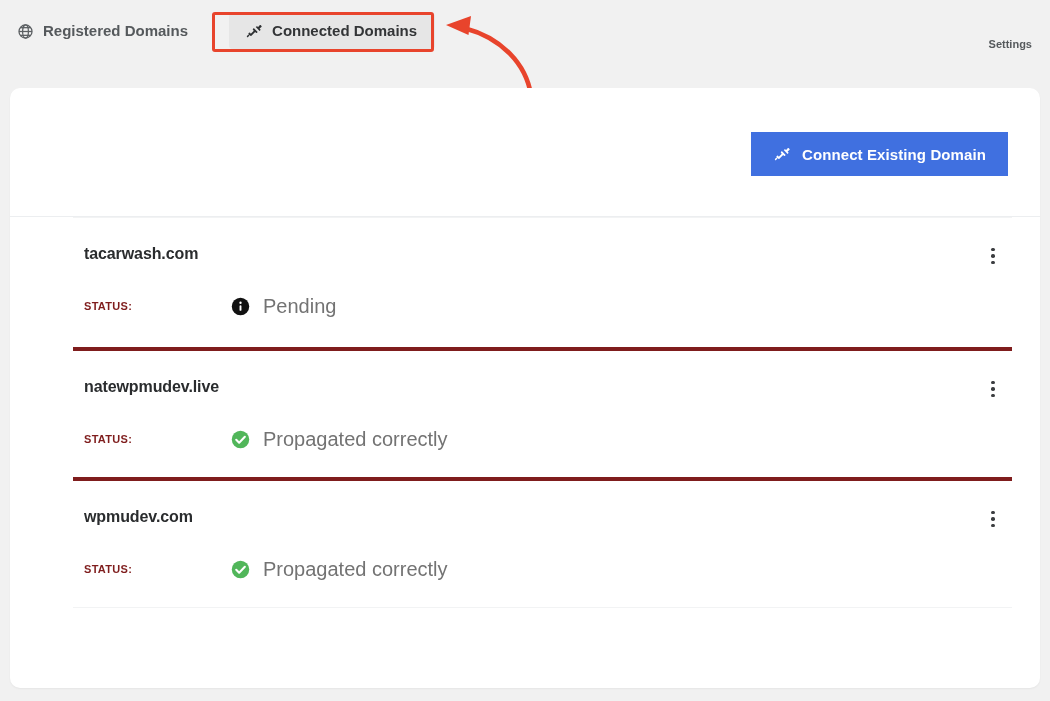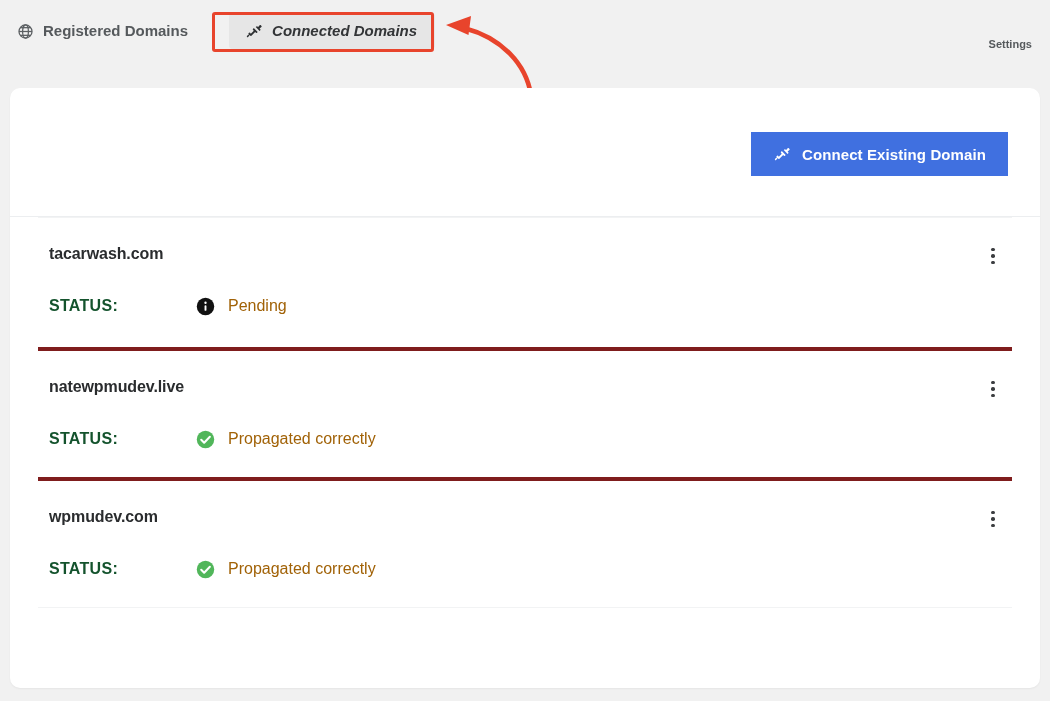--- a/index.html
+++ b/index.html
@@ -49,21 +49,20 @@
     border-radius: 4px;
     cursor: pointer;
     white-space: nowrap;
     line-height: 20px;
   }
   .tab.active {
     color: #333537;
     background: #e6e6e6;
     padding: 8px 18px 8px 16px;
     margin-left: 18px;
-    font-style: italic;
   }
 
   .tab .ico {
     display: inline-flex;
     align-items: center;
     justify-content: center;
     width: 18px;
     height: 18px;
     flex: 0 0 18px;
   }
@@ -170,20 +169,21 @@
     justify-content: center;
     width: 18px;
     height: 18px;
     flex: 0 0 18px;
   }
 
   
   .domain-list {
     position: relative;
     padding: 0 0 0 0;
+    margin-left: 35px;
   }
 
   .domain-row {
     position: relative;
     margin: 0 28px;
     border-top: 4px solid #7f1d1d;
     height: 130px;
     box-sizing: border-box;
   }
   .domain-row:first-child { border-top: 1px solid #f2f3f4; }
@@ -222,39 +222,39 @@
 
   .status-line {
     position: absolute;
     left: 11px;
     top: 76px;
     display: flex;
     align-items: center;
     height: 24px;
   }
   .status-label {
-    font-size: 16px;
-    font-weight: bold;
-    color: #14532d;
+    font-size: 11px;
+    font-weight: bold;
+    color: #7f1d1d;
     letter-spacing: 0.3px;
     width: 147px;
     flex: 0 0 147px;
   }
   .status-icon {
     width: 19px;
     height: 19px;
     flex: 0 0 19px;
     display: inline-flex;
     align-items: center;
     justify-content: center;
     margin-right: 13px;
   }
   .status-text {
-    font-size: 16px;
-    color: #a16207;
+    font-size: 20px;
+    color: #737373;
   }
 
   .list-bottom-rule {
     margin: 0 28px;
     border-top: 1px solid #f2f3f4;
   }
 </style>
 </head>
 <body>
 

